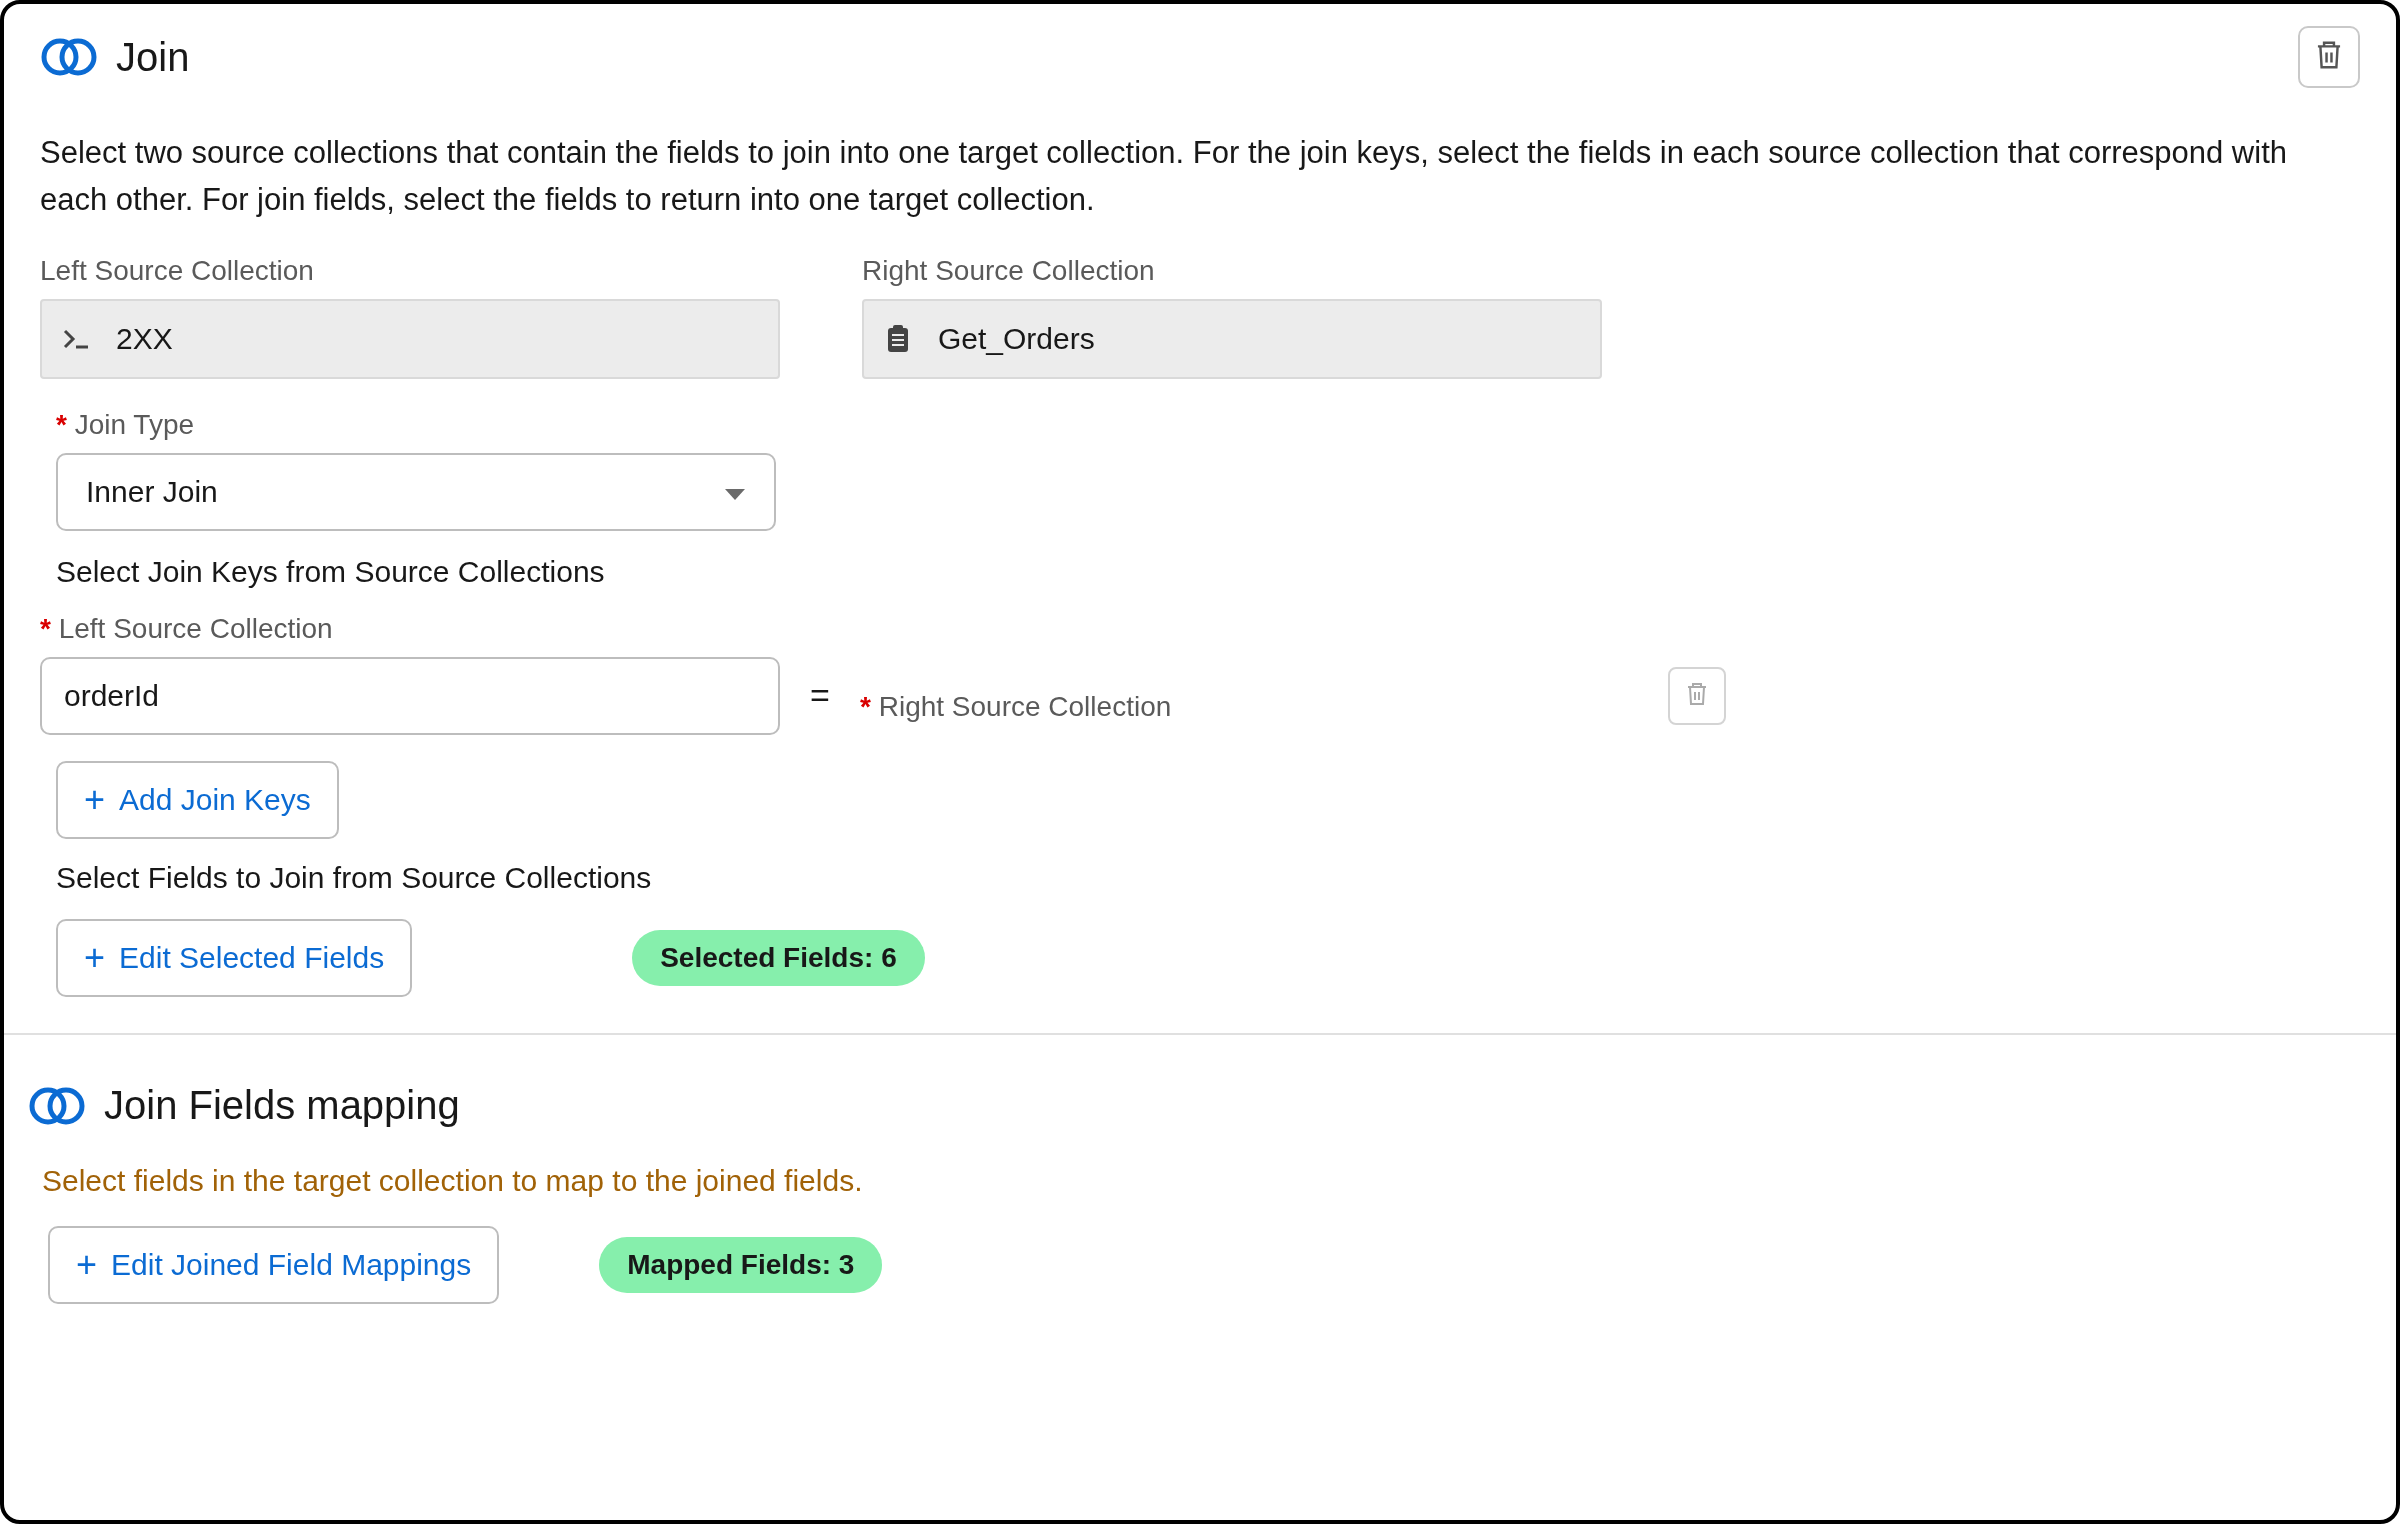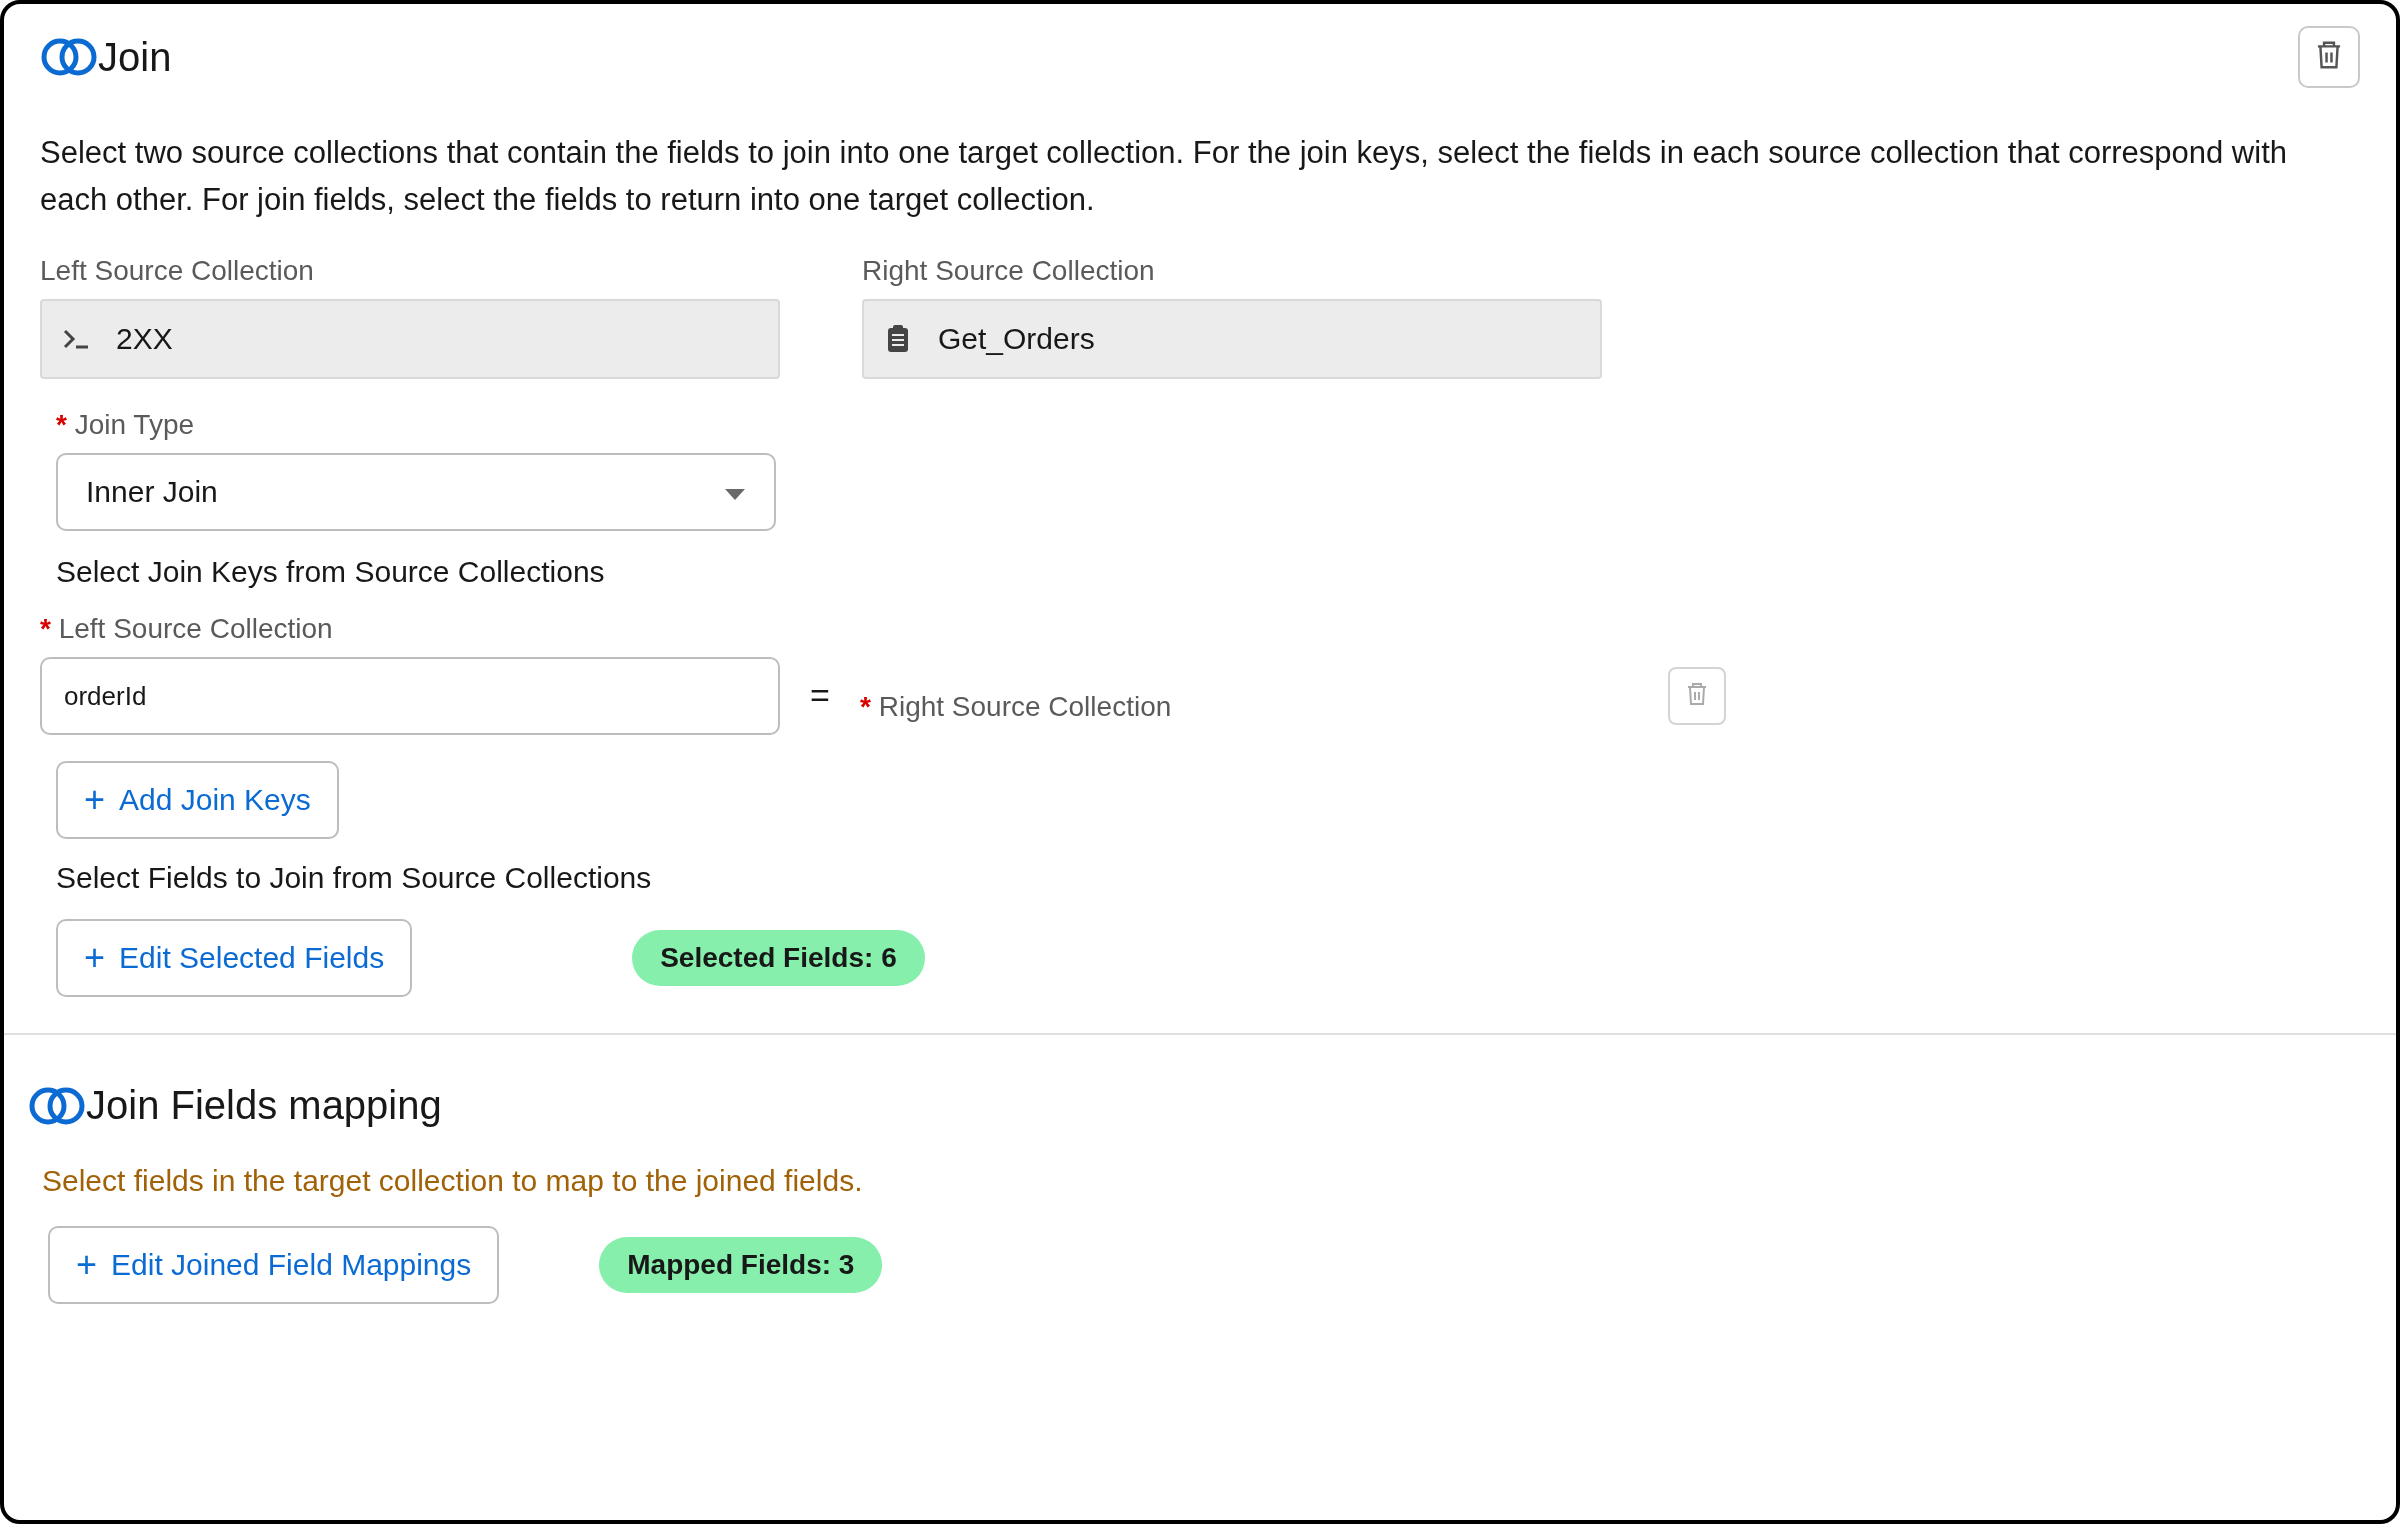--- a/index.html
+++ b/index.html
@@ -27,20 +27,21 @@
   }
   .header-row {
     display: flex;
     align-items: center;
     justify-content: space-between;
     margin-bottom: 42px;
   }
   .header-left {
     display: flex;
     align-items: center;
+    gap: 18px;
   }
   .title {
     font-size: 40px;
     font-weight: 400;
     color: #181818;
   }
   .title2 {
     font-size: 40px;
     font-weight: 400;
     color: #181818;
@@ -125,21 +126,21 @@
     gap: 28px;
     margin-bottom: 26px;
   }
   .keys-col { width: 740px; }
   .input-box {
     width: 100%;
     height: 78px;
     border: 2px solid #bdbdbd;
     border-radius: 10px;
     padding: 0 22px;
-    font-size: 26px;
+    font-size: 30px;
     color: #181818;
     display:flex;
     align-items:center;
     background:#fff;
   }
   .equals {
     font-size: 34px;
     color: #181818;
     padding-bottom: 20px;
     width: 24px;

